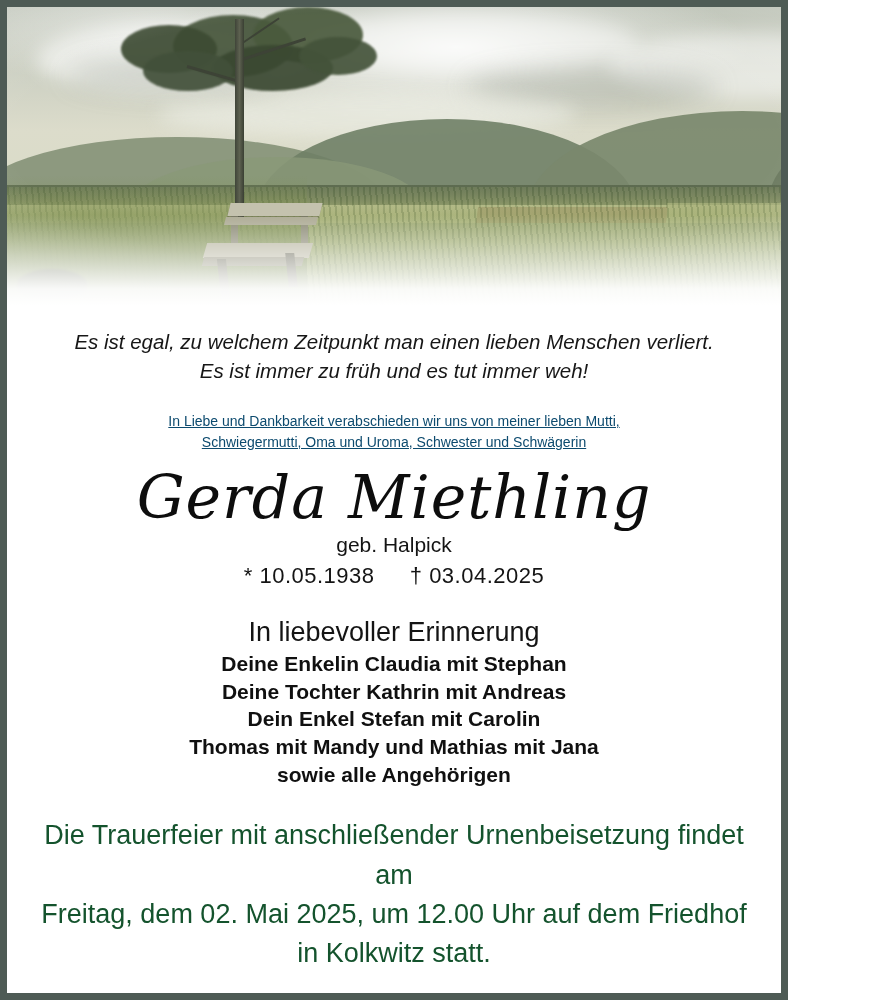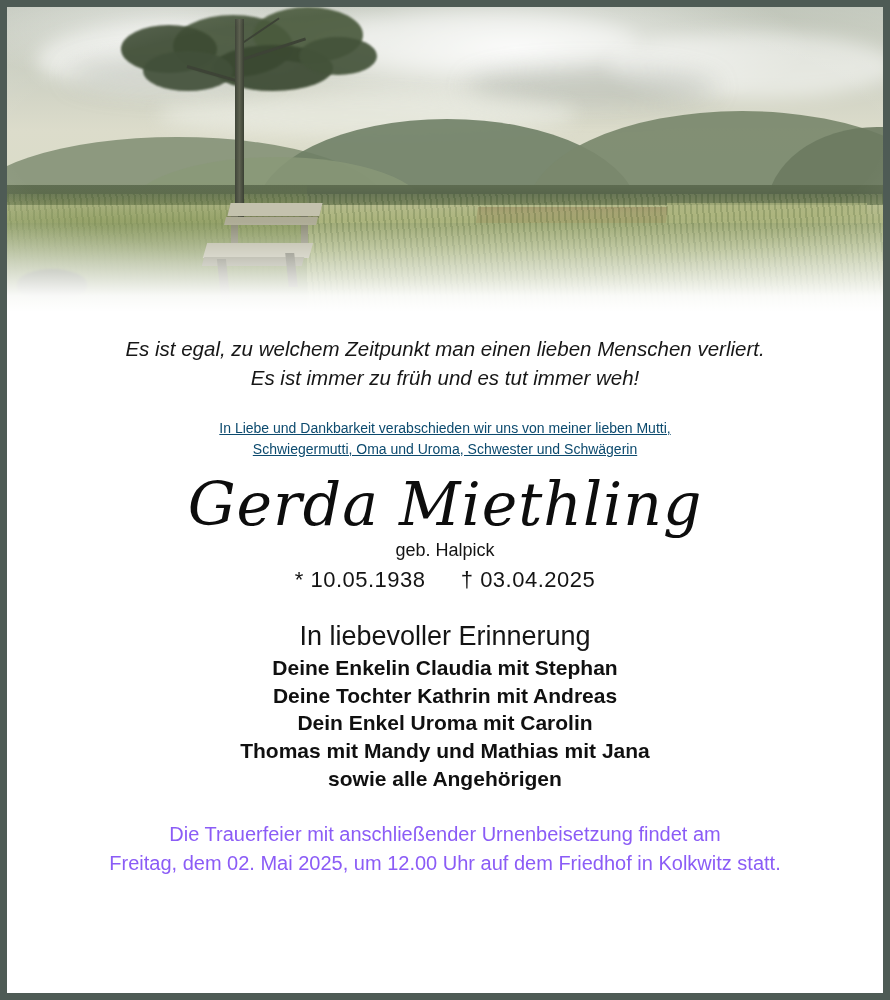--- a/index.html
+++ b/index.html
@@ -9,21 +9,21 @@
   }
   body {
     width: 890px;
     height: 1000px;
     font-family: "Liberation Sans", sans-serif;
     color: #1a1a1a;
     overflow: hidden;
   }
   .obituary {
     position: relative;
-    width: 890px;
+    width: 788px;
     height: 1000px;
     box-sizing: border-box;
     background: #ffffff;
     border: 7px solid #4e5b55;
     display: flex;
     flex-direction: column;
   }
   
   .photo {
     position: relative;
@@ -284,21 +284,21 @@
     font-family: "DejaVu Serif", serif;
     font-style: italic;
     font-weight: 400;
     font-size: 60px;
     line-height: 1.05;
     letter-spacing: 1px;
     margin: 14px 0 2px 0;
     color: #0d0d0d;
   }
   .maiden {
-    font-size: 18px;
+    font-size: 21px;
     margin: 4px 0 2px 0;
     color: #141414;
   }
   .dates {
     font-size: 22px;
     letter-spacing: 0.5px;
     margin: 6px 0 0 0;
     color: #141414;
   }
   .dates .gap { display: inline-block; width: 22px; }
@@ -308,24 +308,24 @@
     color: #141414;
   }
   .family {
     font-weight: bold;
     font-size: 21px;
     line-height: 1.32;
     color: #101010;
   }
   .family div { margin: 0; }
   .ceremony {
-    font-size: 20px;
+    font-size: 27px;
     line-height: 1.45;
     margin: 28px 0 0 0;
-    color: #8b5cf6;
+    color: #14532d;
   }
 </style>
 </head>
 <body>
 
 <div class="obituary">
 
   <div class="photo">
     <div class="sky"></div>
     <div class="cloud c1"></div>
@@ -396,21 +396,21 @@
       <span>* 10.05.1938</span>
       <span class="gap"></span>
       <span>† 03.04.2025</span>
     </div>
 
     <div class="memory-head">In liebevoller Erinnerung</div>
 
     <div class="family">
       <div>Deine Enkelin Claudia mit Stephan</div>
       <div>Deine Tochter Kathrin mit Andreas</div>
-      <div>Dein Enkel Uroma mit Carolin</div>
+      <div>Dein Enkel Stefan mit Carolin</div>
       <div>Thomas mit Mandy und Mathias mit Jana</div>
       <div>sowie alle Angehörigen</div>
     </div>
 
     <p class="ceremony">
       <span>Die Trauerfeier mit anschließender Urnenbeisetzung findet am</span><br>
       <span>Freitag, dem 02. Mai 2025, um 12.00 Uhr auf dem Friedhof in Kolkwitz statt.</span>
     </p>
 
   </div>

